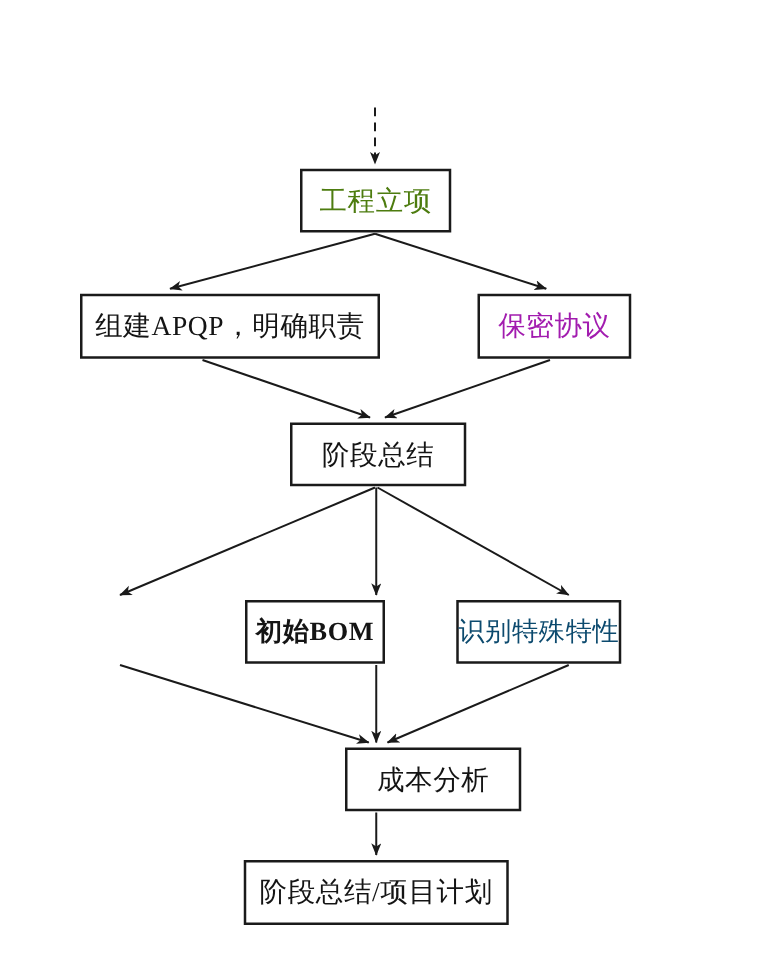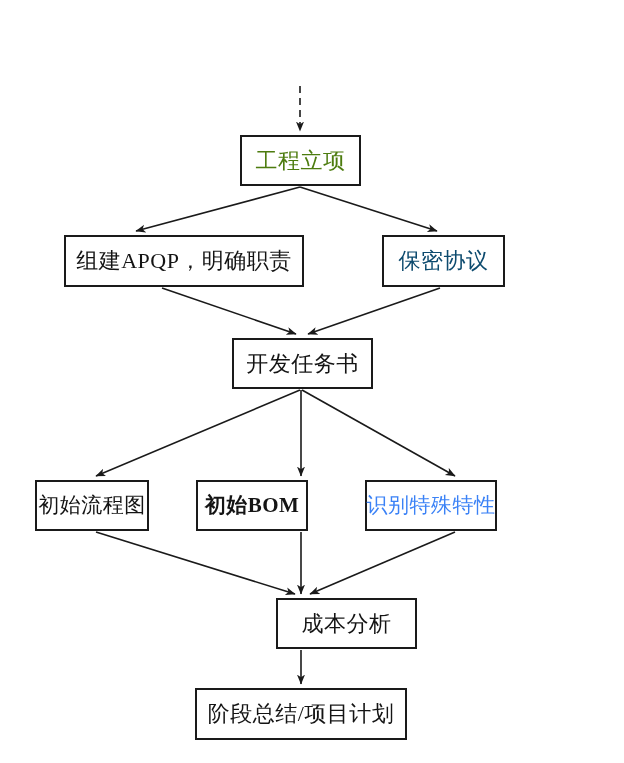--- a/index.html
+++ b/index.html
@@ -71,33 +71,30 @@
         <polyline points="301,650 301,684" fill="none" stroke="#1a1a1a" stroke-width="1.6" marker-end="url(#arrowhead)"></polyline>
       </g>
   </svg>
 
   <div class="node" style="left: 240px; top: 135px; width: 121px; height: 51px; border-color: rgb(26, 26, 26); background: rgb(255, 255, 255); color: #4d7c0f;">
     <span class="label" style="font-size: 22px;">工程立项</span>
   </div>
   <div class="node" style="left: 64px; top: 235px; width: 240px; height: 52px; border-color: rgb(26, 26, 26); background: rgb(255, 255, 255); color: rgb(20, 20, 20);">
     <span class="label" style="font-size: 22px;">组建APQP，明确职责</span>
   </div>
-  <div class="node" style="left: 382px; top: 235px; width: 123px; height: 52px; border-color: rgb(26, 26, 26); background: rgb(255, 255, 255); color: #0c4a6e;">
+  <div class="node" style="left: 382px; top: 235px; width: 123px; height: 52px; border-color: rgb(26, 26, 26); background: rgb(255, 255, 255); color: #a21caf;">
     <span class="label" style="font-size: 22px;">保密协议</span>
   </div>
   <div class="node" style="left: 232px; top: 338px; width: 141px; height: 51px; border-color: rgb(26, 26, 26); background: rgb(255, 255, 255); color: rgb(20, 20, 20);">
-    <span class="label" style="font-size: 22px;">开发任务书</span>
-  </div>
-  <div class="node" style="left: 35px; top: 480px; width: 114px; height: 51px; border-color: rgb(26, 26, 26); background: rgb(255, 255, 255); color: rgb(20, 20, 20);">
-    <span class="label" style="font-size: 21px;">初始流程图</span>
+    <span class="label" style="font-size: 22px;">阶段总结</span>
   </div>
   <div class="node" style="left: 196px; top: 480px; width: 112px; height: 51px; border-color: rgb(26, 26, 26); background: rgb(255, 255, 255); color: rgb(20, 20, 20);">
     <span class="label" style="font-size: 21px; font-weight: bold;">初始BOM</span>
   </div>
-  <div class="node" style="left: 365px; top: 480px; width: 132px; height: 51px; border-color: rgb(26, 26, 26); background: rgb(255, 255, 255); color: #3b82f6; align-items: center;">
+  <div class="node" style="left: 365px; top: 480px; width: 132px; height: 51px; border-color: rgb(26, 26, 26); background: rgb(255, 255, 255); color: #0c4a6e; align-items: center;">
     <span class="label" style="font-size: 21px;">识别特殊特性</span>
   </div>
   <div class="node" style="left: 232px; top: 598px; width: 141px; height: 51px; border-color: rgb(26, 26, 26); background: rgb(255, 255, 255); color: rgb(20, 20, 20); margin-left: 44px;">
     <span class="label" style="font-size: 22px;">成本分析</span>
   </div>
   <div class="node" style="left: 195px; top: 688px; width: 212px; height: 52px; border-color: rgb(26, 26, 26); background: rgb(255, 255, 255); color: rgb(20, 20, 20);">
     <span class="label" style="font-size: 22px;">阶段总结/项目计划</span>
   </div>
 
 </div>

